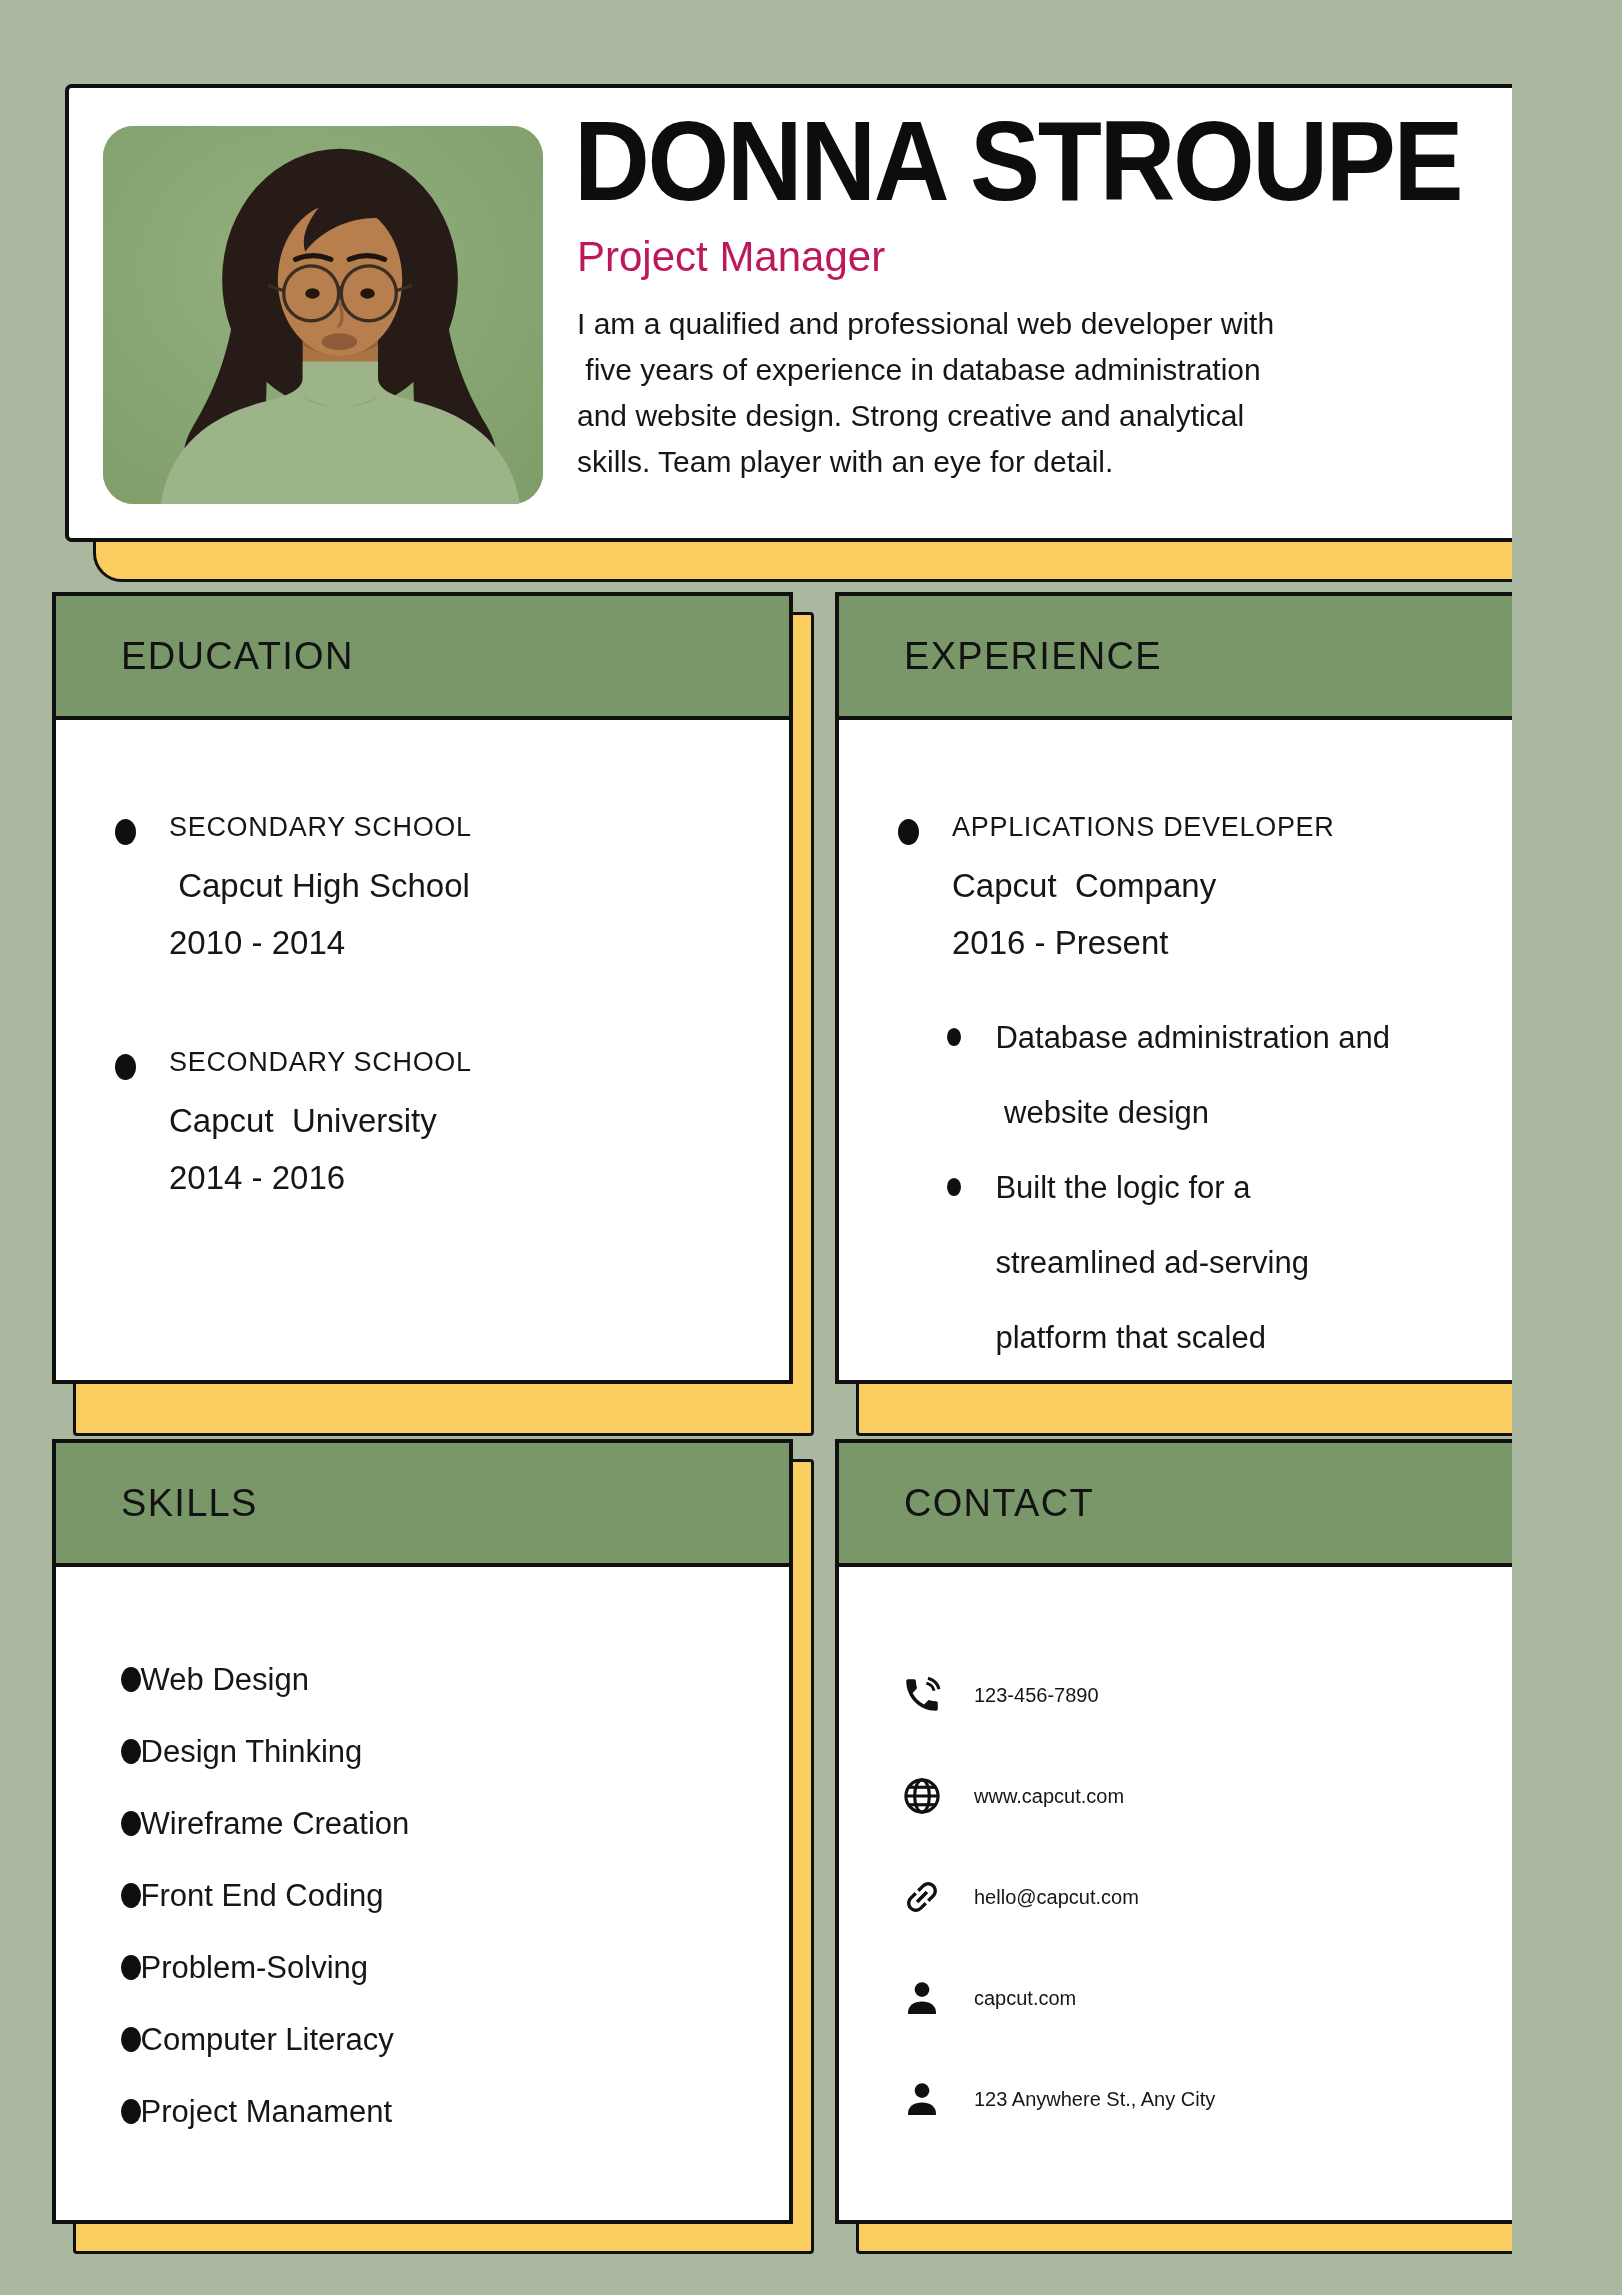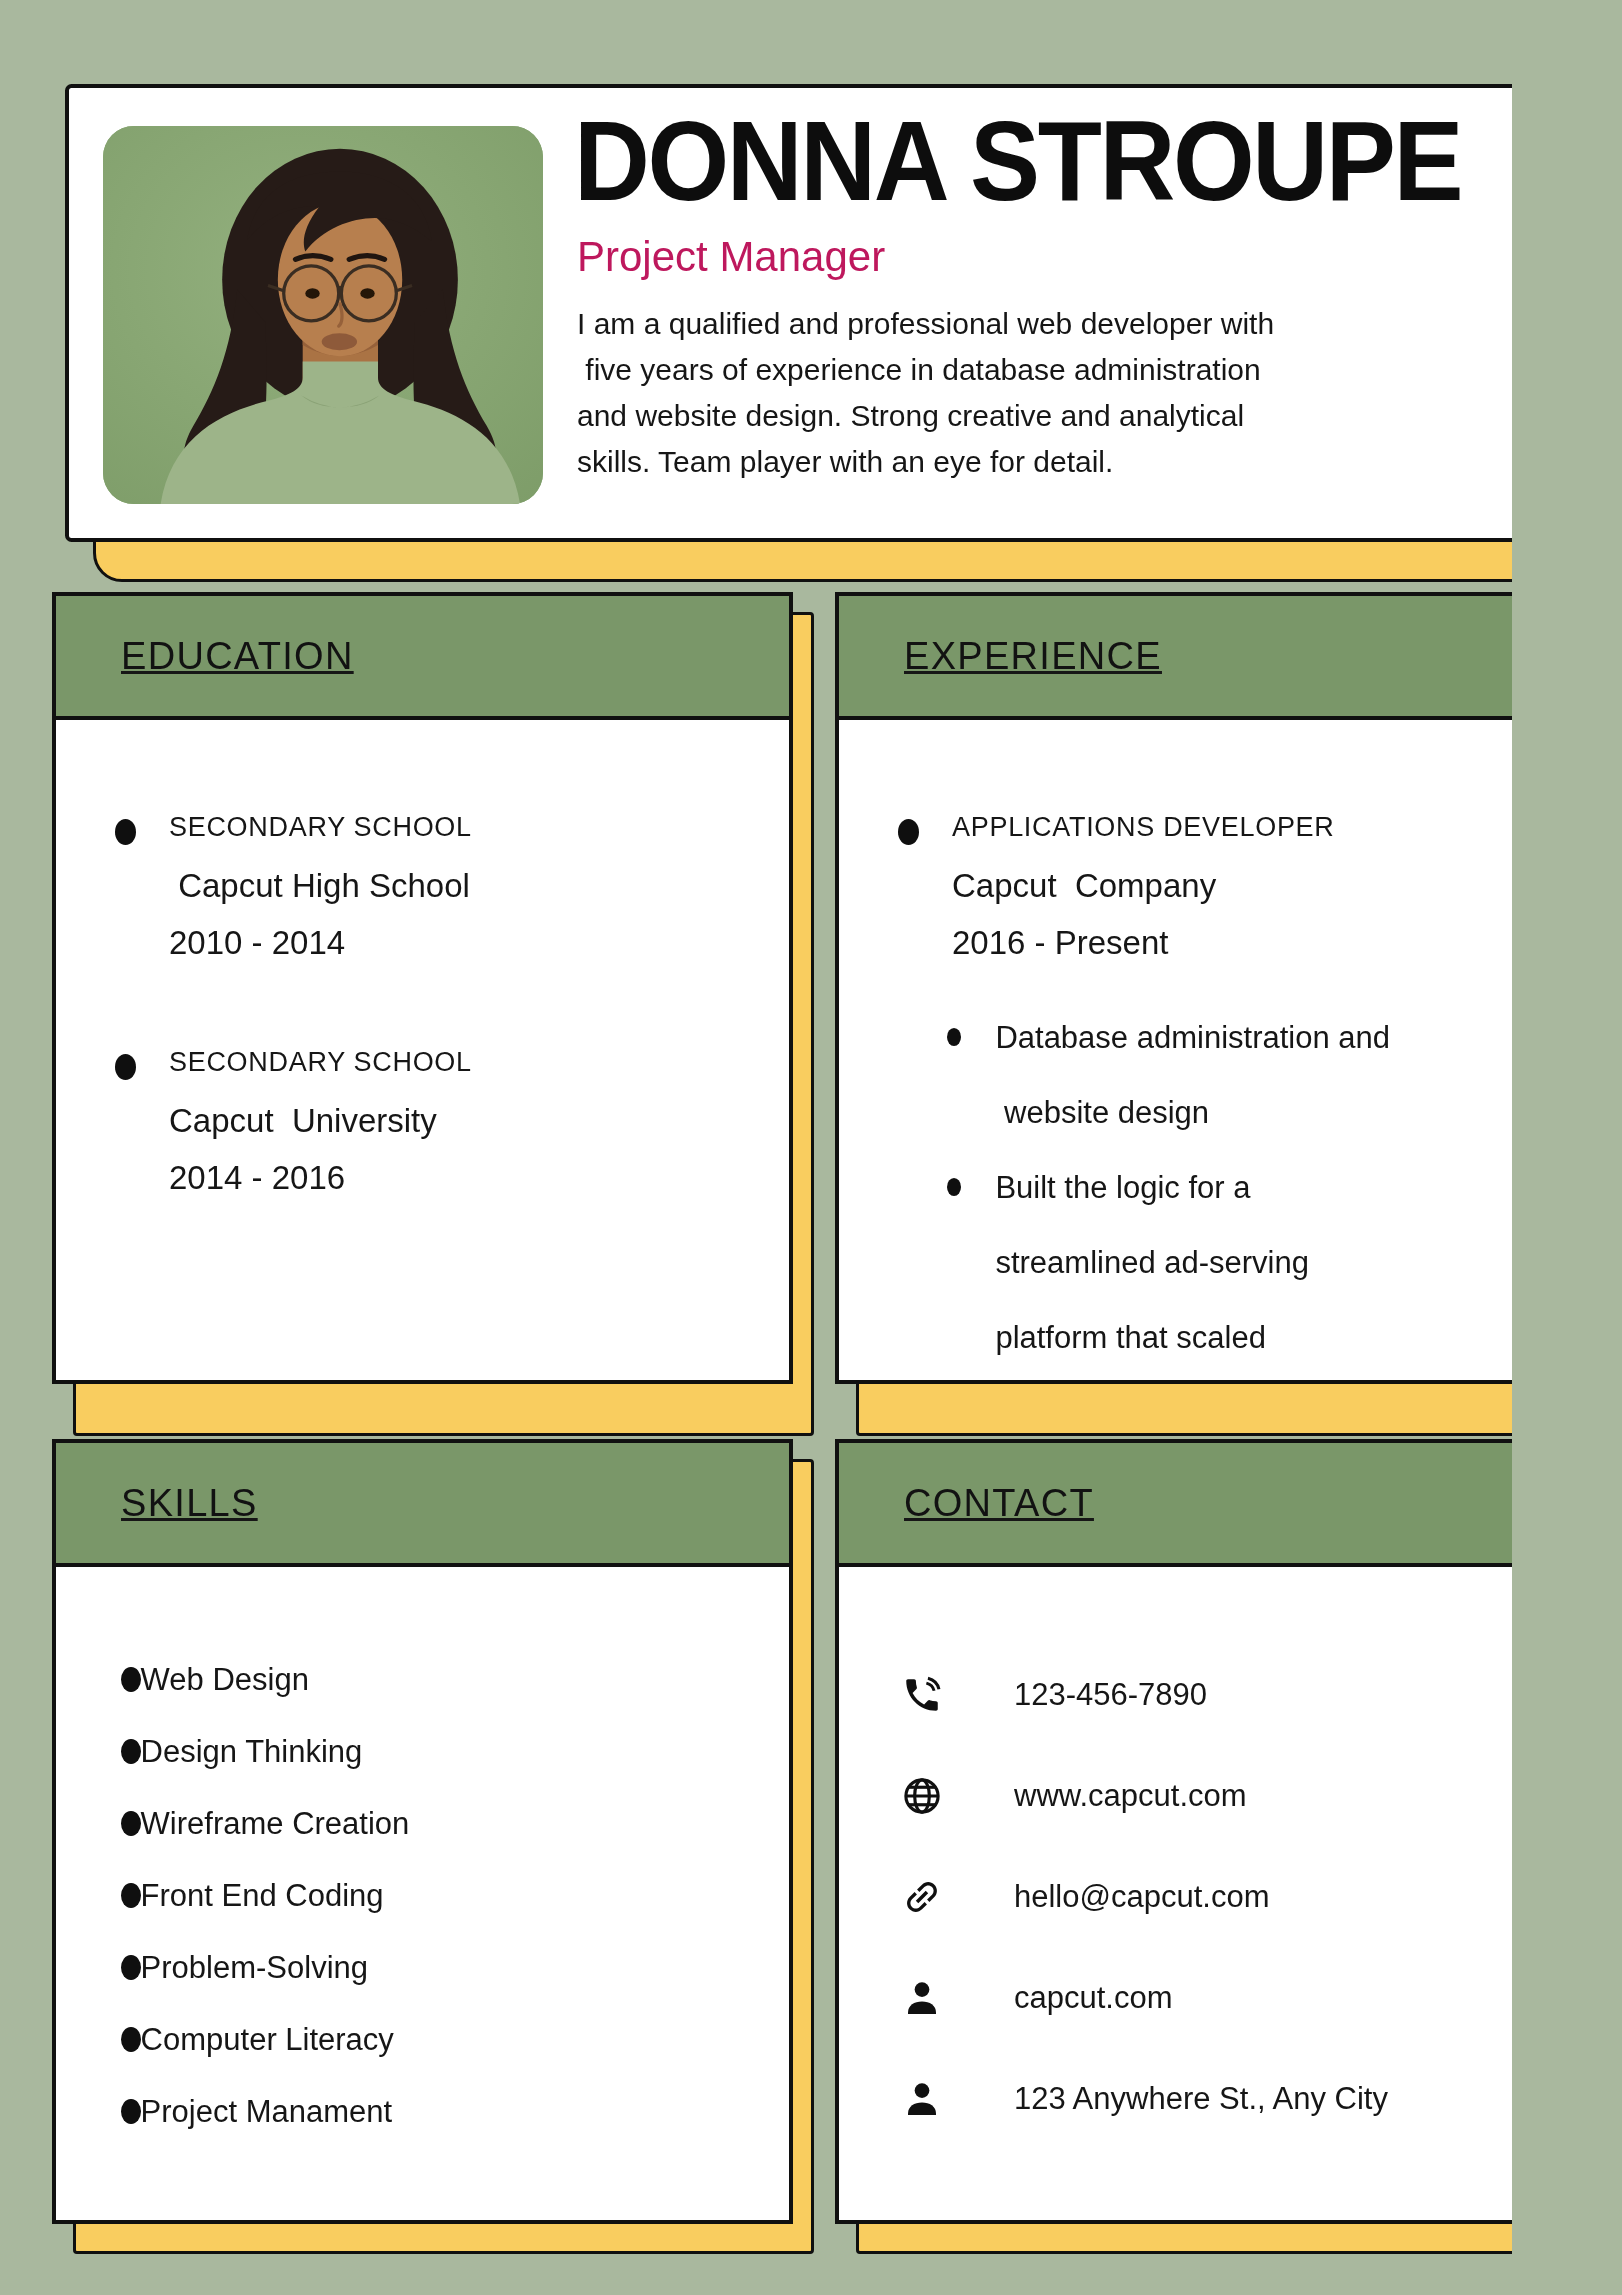--- a/index.html
+++ b/index.html
@@ -46,21 +46,21 @@
   .sh-contact   { left:856px; top:1459px; width:741px; height:795px; }
   .card {
     position:absolute; background:#ffffff; border:4.6px solid #101010;
   }
   .c-education { left:52px;  top:592px;  width:741px; height:792px; }
   .c-experience{ left:835px; top:592px; width:741px; height:792px; }
   .c-skills    { left:52px;  top:1439px; width:741px; height:785px; }
   .c-contact   { left:835px; top:1439px; width:741px; height:785px; }
   .card-header {
     height:124px; background:#7a9769; border-bottom:4.6px solid #101010;
-    display:flex; align-items:center; padding-left:65px;text-decoration:underline;
+    display:flex; align-items:center; padding-left:65px;
   }
   .card-title { font-size:38px; letter-spacing:1.3px; color:#121212; }
   .card-body { padding:92px 26px 0 59px; }
   
   .dot { width:21px; height:26px; background:#0f0f0f; border-radius:50%; flex:none; }
   .dot-sm { width:14.4px; height:18.3px; background:#0f0f0f; border-radius:50%; flex:none; }
   
   .entry { display:flex; gap:33px; margin-bottom:85px; }
   .entry .dot { margin-top:6.5px; }
   .entry-lines .l1 { font-size:27px; margin-bottom:23.6px; letter-spacing:0.7px; white-space:pre-wrap; }
@@ -73,21 +73,21 @@
   
   .c-skills .card-body { padding-top:95px; padding-left:65px; }
   .skill { display:flex; align-items:center; margin-bottom:37px;text-align:right; }
   .skill .dot { width:19.6px; height:25px; }
   .skill-label { font-size:31px; line-height:35px; }
   
   .c-contact .card-body { padding-top:105px; padding-left:62px; }
   .contact-row { display:flex; gap:31px; align-items:center; margin-bottom:55px; height:46px; }
   .cicon { width:42px; height:42px; flex:none; display:flex; align-items:center; justify-content:center; }
   .cicon svg { width:42px; height:42px; }
-  .contact-value { font-size:31px;margin-left:40px; }
+  .contact-value { font-size:20px; }
 </style>
 </head>
 <body>
 
 <div class="page">
 
   <div class="top-shadow"></div>
   <div class="top-card">
 
     <div class="photo-frame">

